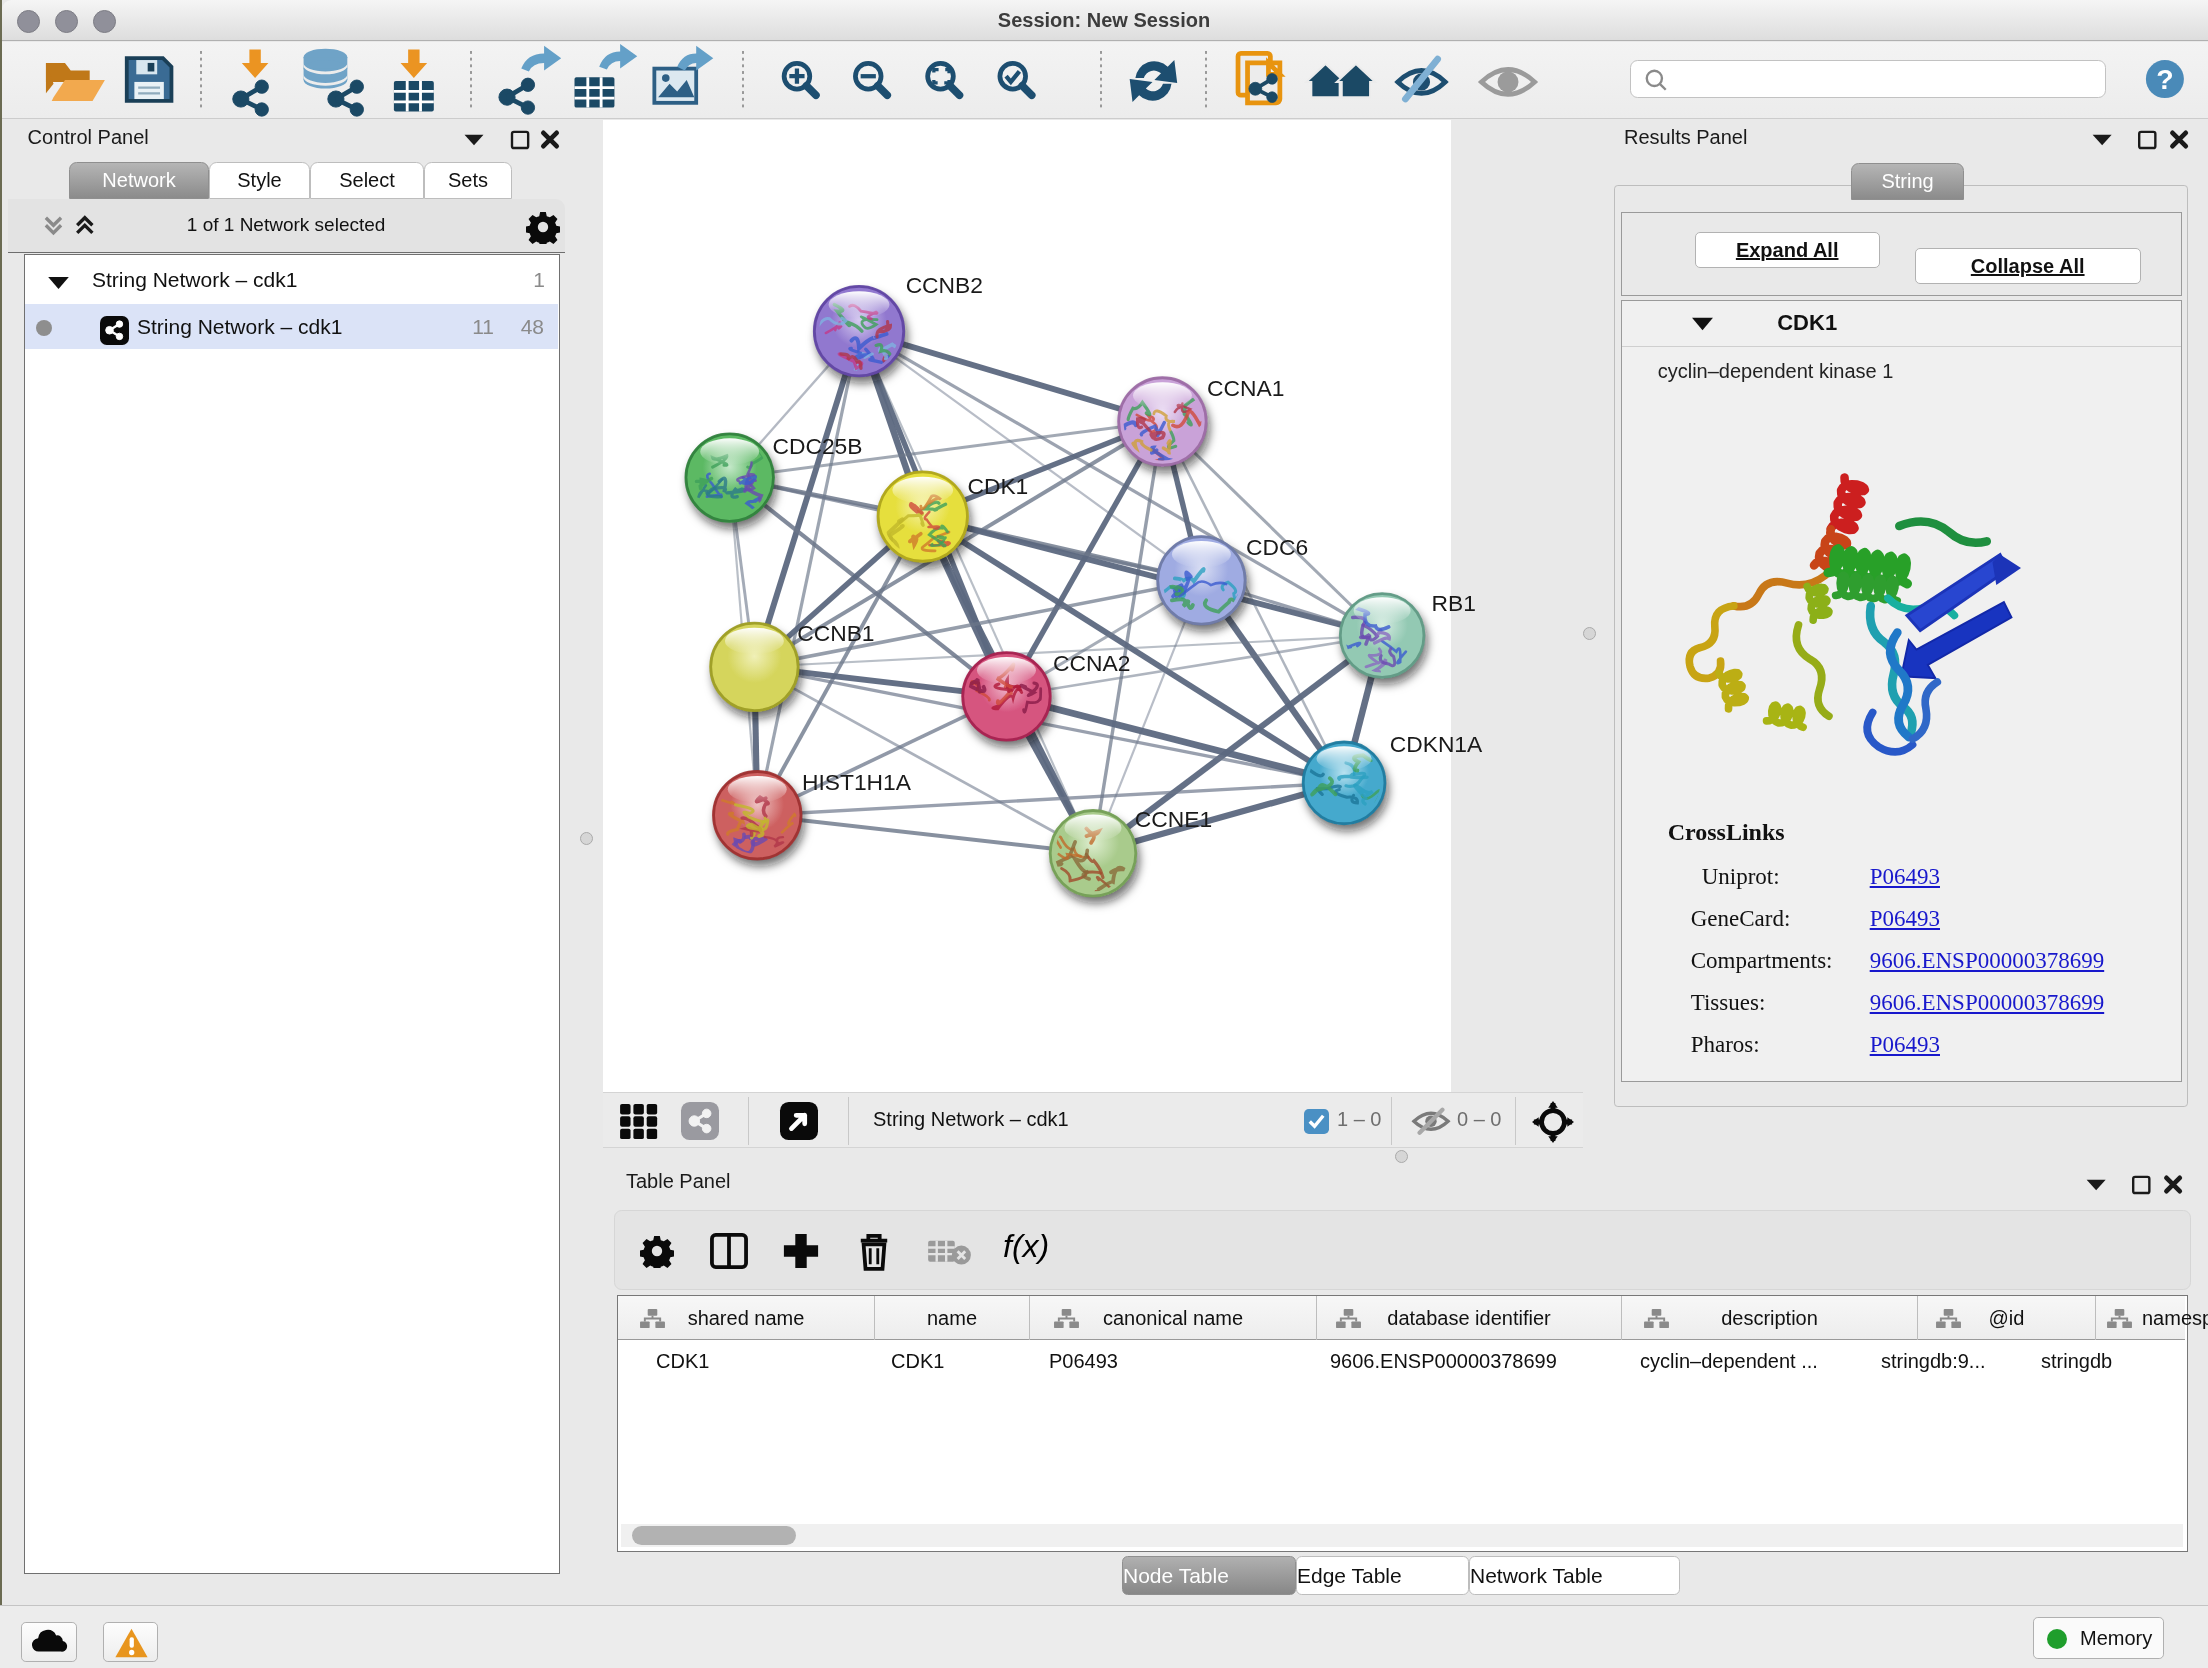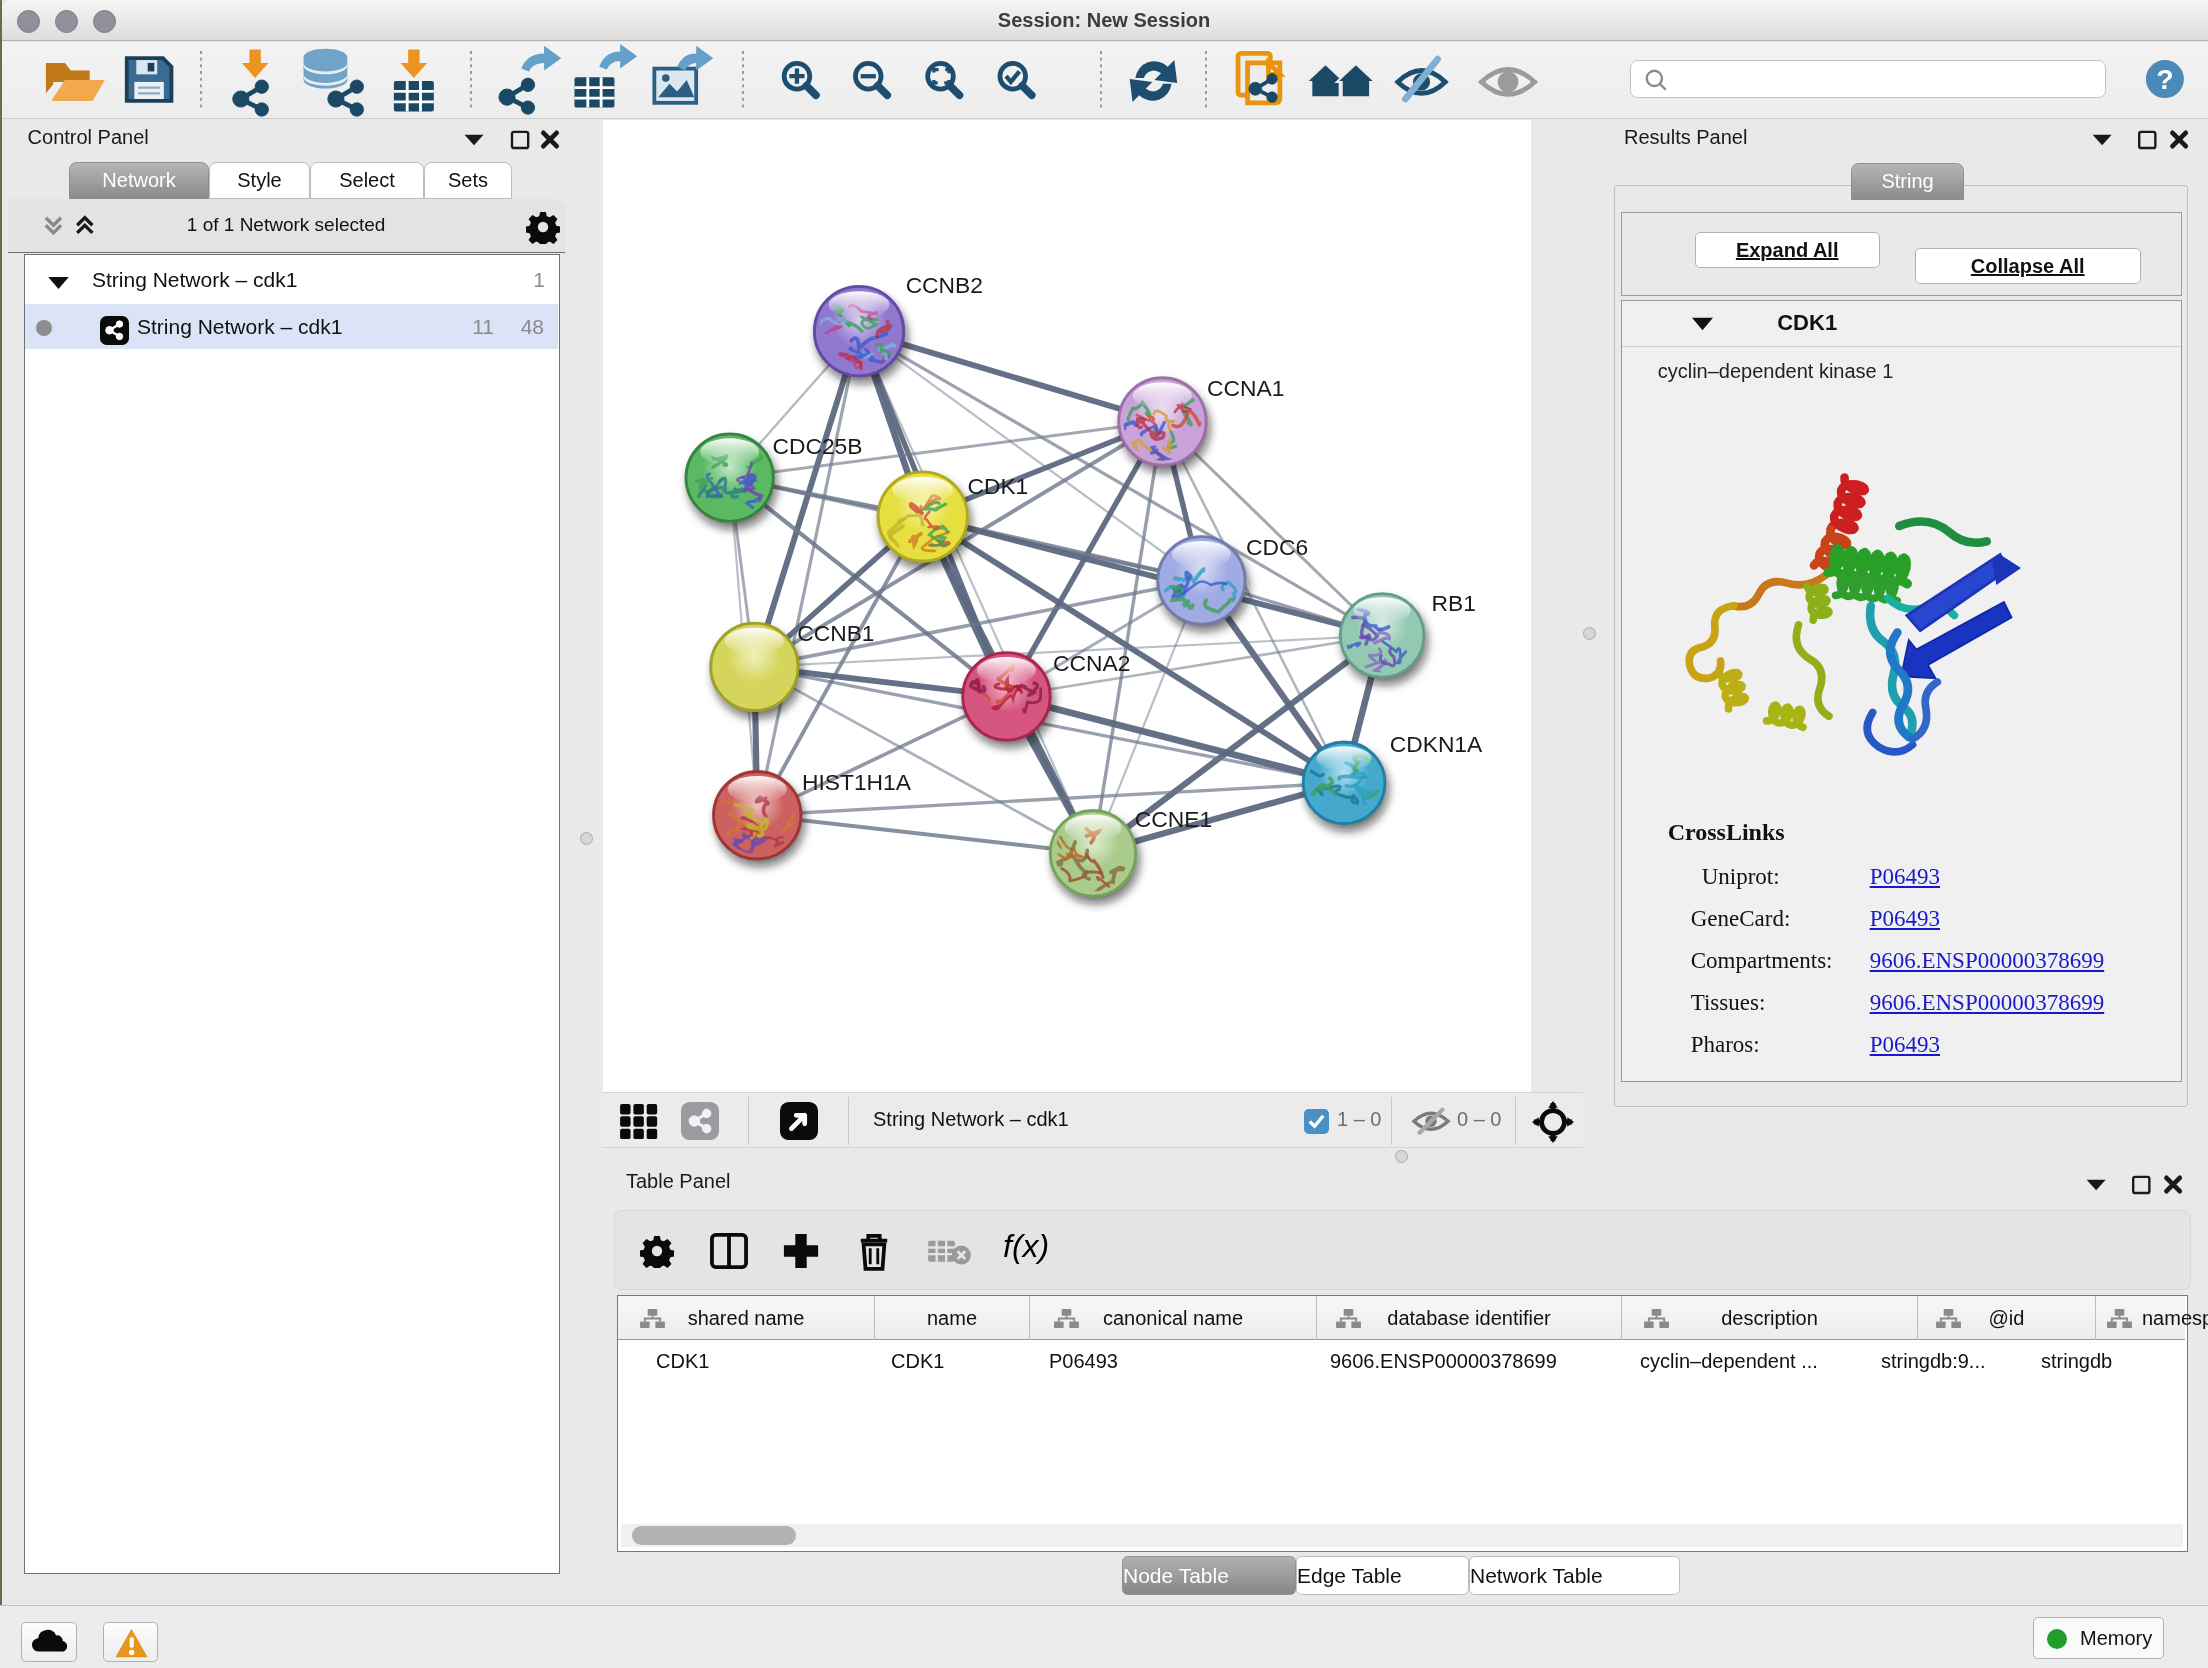--- a/index.html
+++ b/index.html
@@ -15,21 +15,21 @@
 #searchbox { left:1630px; top:60px; width:476px; height:38px; background:#ffffff; border:1px solid #c2c2c2; border-radius:7.6px; }
 
 .ptitle { font-size:20px; color:#1a1a1a; }
 
 .tab { position:absolute; border:1px solid #bdbdbd; background:#ffffff; border-radius:7.6px 7.6px 0 0; text-align:center; font-size:20px; color:#111; line-height:35px; height:37px; }
 .tab.sel { background:linear-gradient(#b5b5b5,#8b8b8b); color:#ffffff; border-color:#8f8f8f; }
 
 #cplist { left:24px; top:254px; width:536px; height:1320px; background:#ffffff; border:1.9px solid #707070; }
 #cprow2 { position:absolute; left:0; top:49px; width:533px; height:45px; background:#dbe3f7; }
 
-#netview { left:603px; top:120px; width:928px; height:972px; background:#ffffff; }
+#netview { left:603px; top:120px; width:848px; height:972px; background:#ffffff; }
 #nettools { left:603px; top:1092px; width:980px; height:56px; background:#ebebeb; border-top:1px solid #d4d4d4; border-bottom:1px solid #d4d4d4; }
 .ntsep { top:3.8px; width:1px; height:48px; background:#c8c8c8; }
 
 #rpouter { left:1614px; top:185px; width:574px; height:922px; background:#e9e9e9; border:1px solid #bdbdbd; border-radius:3.8px; }
 .rbox { position:absolute; left:5.7px; border:1px solid #9a9a9a; }
 .btn { position:absolute; background:#ffffff; border:1px solid #b2b2b2; border-radius:5px; text-align:center; font-size:20px; font-weight:600; color:#111;text-decoration:underline; }
 
 #tptools { left:614px; top:1210px; width:1577px; height:80px; background:#e4e4e4; border:1px solid #d6d6d6; border-radius:7.6px; }
 #tpbox { left:617px; top:1295px; width:1571px; height:257px; background:#ffffff; border:1.9px solid #777777; }
 .th { position:absolute; top:0; height:44px; border-right:1px solid #bdbdbd; font-size:20px; color:#111; }

